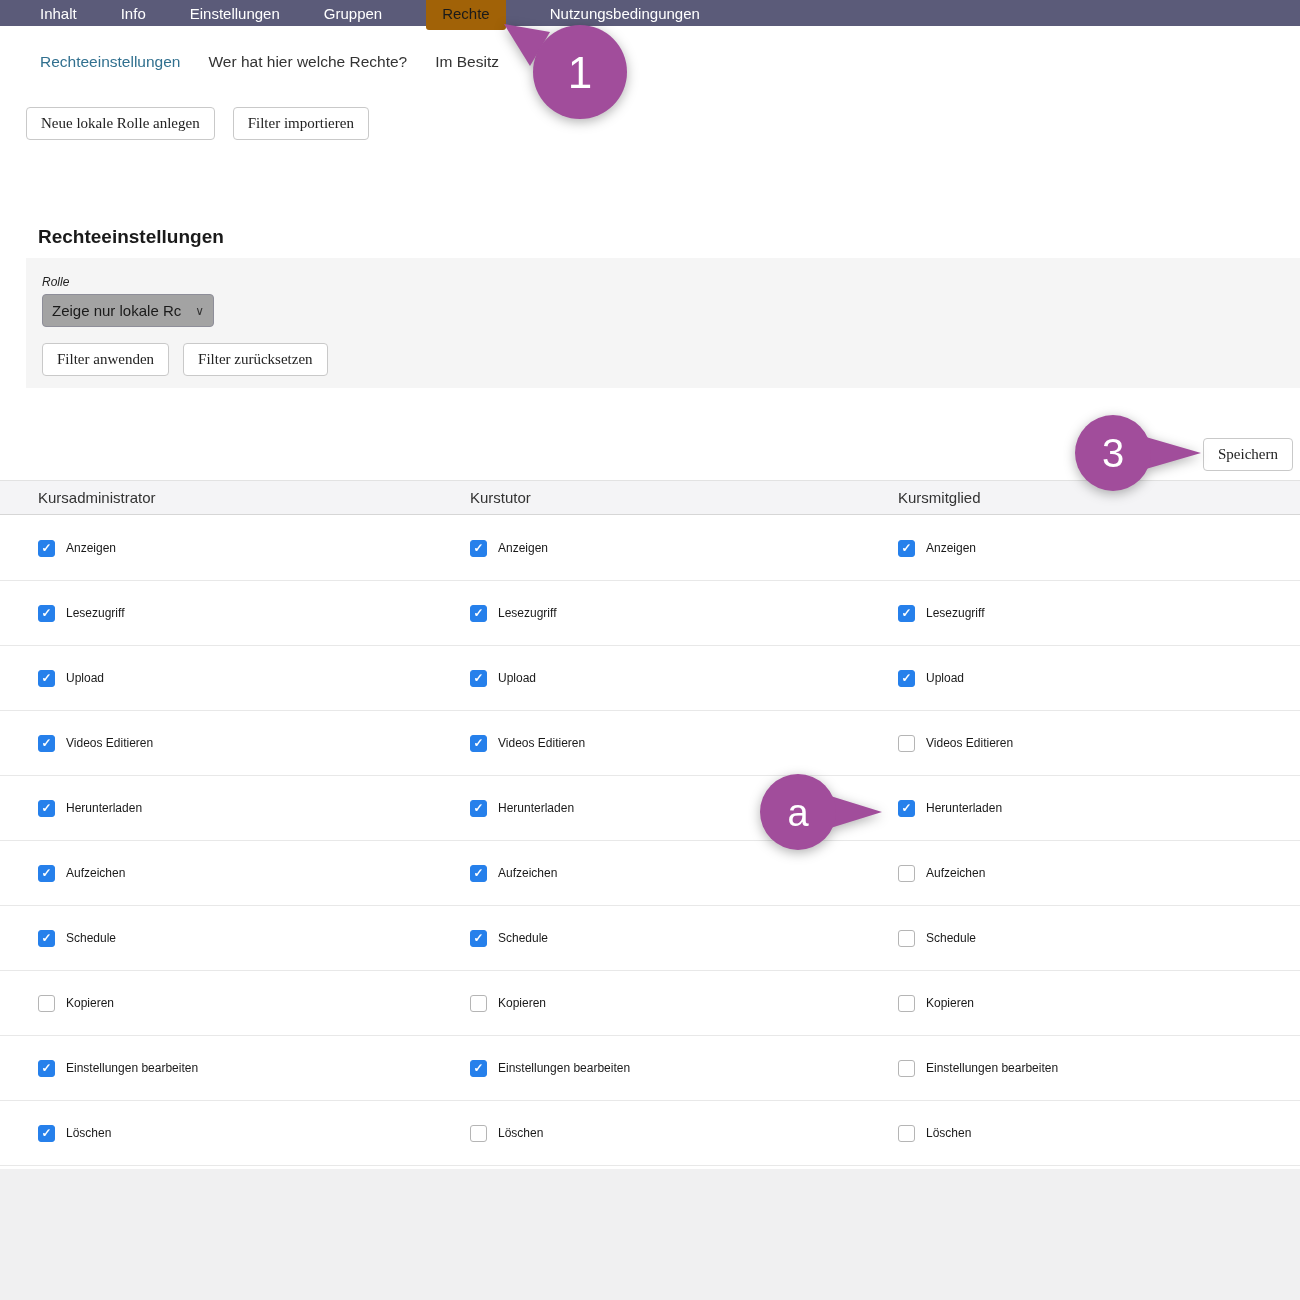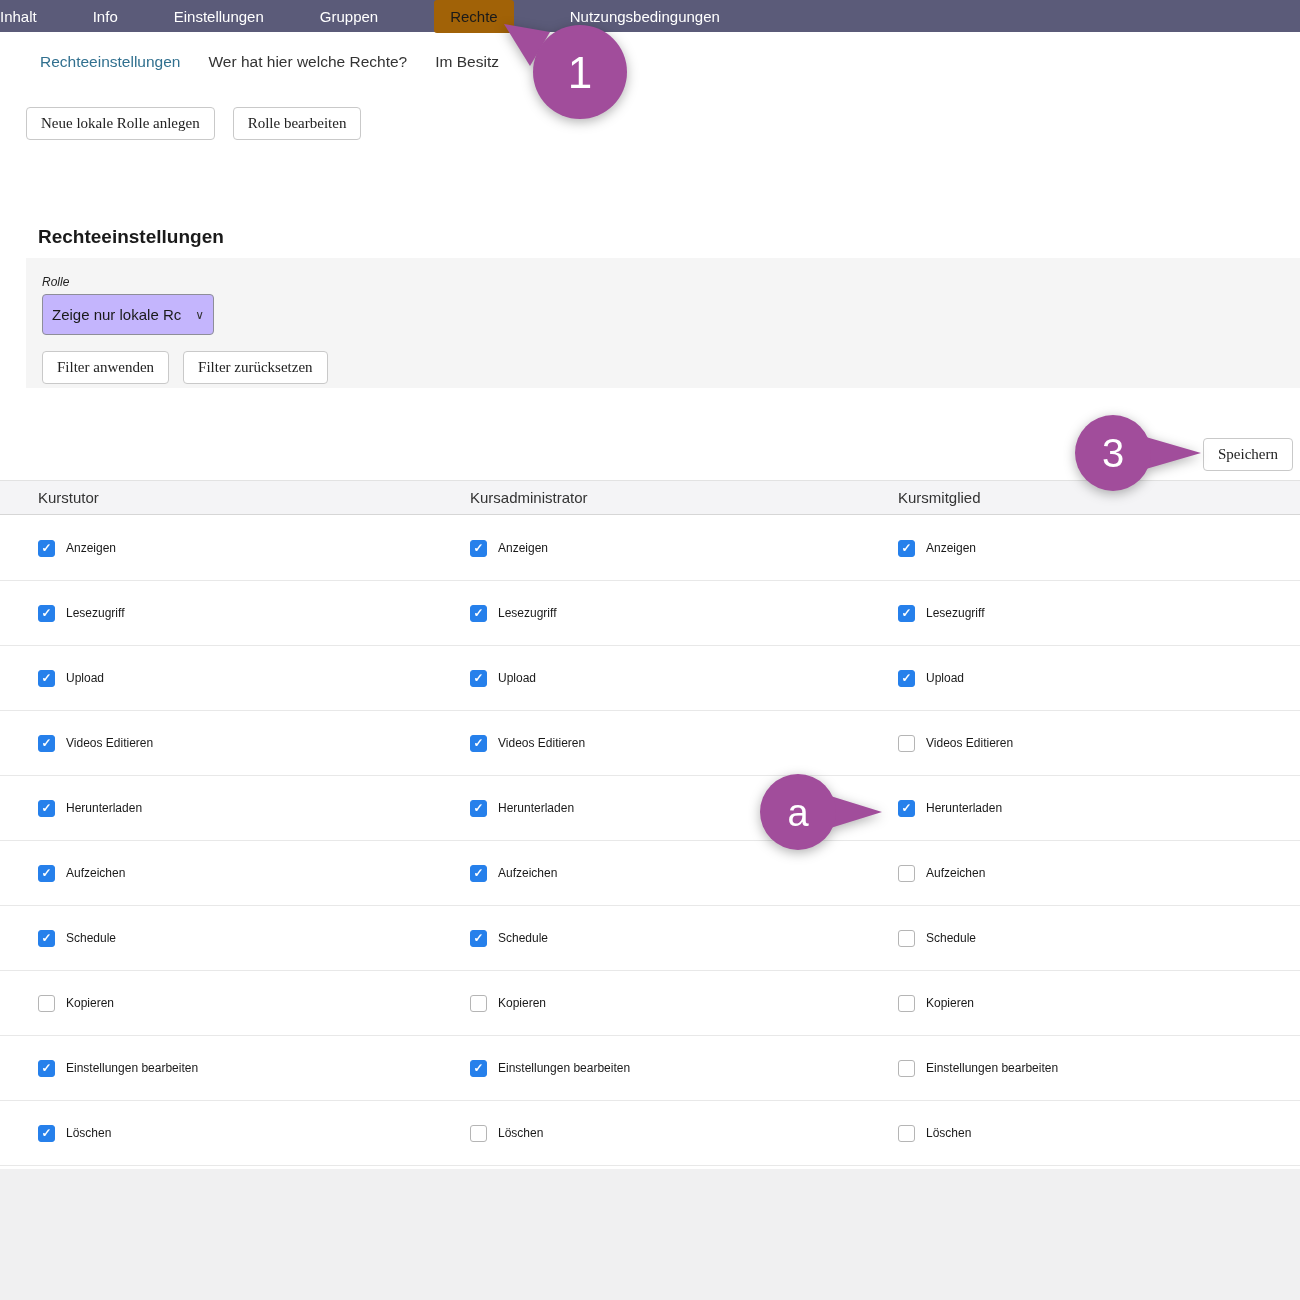--- a/index.html
+++ b/index.html
@@ -1,41 +1,41 @@
 <!DOCTYPE html>
 <html style="--nav-bg: #5b5b79; --checkbox-checked: #2680eb; --callout-purple: #a14d9b; --active-link: #31708f;"><head>
 <meta charset="utf-8">
 <style>
   * { margin:0; padding:0; box-sizing:border-box; }
   html,body { background:#ffffff; }
   body { font-family:"Liberation Sans", sans-serif; color:#1a1a1a; }
   .page { position:relative; width:1300px; height:1300px; background:#ffffff; overflow:hidden; }
 
   
-  .topnav { position:absolute; top:0; left:0; right:0; height:32px; background:var(--nav-bg,#5b5b79);
-            display:flex; align-items:center; gap:56px; }
+  .topnav { position:absolute; top:0; left:0; right:0; height:26px; background:var(--nav-bg,#5b5b79);
+            display:flex; align-items:center; gap:44px; padding-left:40px; }
   .nav-item { color:#ffffff; font-size:15px; cursor:pointer; white-space:nowrap; }
   .nav-item.active { background:#a16207; color:#1a1a1a; padding:8px 16px; border-radius:3px; }
 
   
   .subnav { position:absolute; top:53px; left:40px; display:flex; gap:28px; font-size:15.5px; }
   .subnav-item { color:#333333; cursor:pointer; white-space:nowrap; }
   .subnav-item.active { color:var(--active-link,#31708f); }
 
   
   .toolbar { position:absolute; top:107px; left:26px; display:flex; gap:18px; }
   .btn { background:#ffffff; border:1px solid #c9c9c9; border-radius:4px; font-size:15px;
          color:#222222; padding:7px 14px; font-family:Liberation Serif, serif; cursor:pointer; white-space:nowrap; }
 
   .section-title { position:absolute; top:226px; left:38px; font-size:19px; font-weight:bold; color:#1a1a1a; }
 
   
   .filter-panel { position:absolute; top:258px; left:26px; right:0; height:130px; background:#f5f5f5; padding:17px 16px; }
   .filter-role-label { font-size:12px; font-style:italic; color:#222222; margin-bottom:5px; }
-  .role-select { width:172px; height:41px; background:#c4b5fd; border:1px solid #8e8e99; border-radius:4px;
+  .role-select { width:172px; height:33px; background:#a3a3a3; border:1px solid #8e8e99; border-radius:4px;
                  display:flex; align-items:center; justify-content:space-between; padding:0 9px;
                  font-size:15px; color:#1a1a1a; cursor:pointer; margin-bottom:16px; }
   .role-select .chev { font-size:12px; color:#333333; }
   .filter-buttons { display:flex; gap:14px;align-items:flex-end; }
 
   .save-btn { position:absolute; top:438px; right:7px; }
 
   
   .perm-header { position:absolute; top:480px; left:0; right:0; height:35px; background:#f4f4f6;
                  border-top:1px solid #e2e2e2; border-bottom:1px solid #d6d6d6;
@@ -72,42 +72,42 @@
     </nav>
 
   <nav class="subnav" id="subnav">
       <span class="subnav-item active">Rechteeinstellungen</span>
       <span class="subnav-item">Wer hat hier welche Rechte?</span>
       <span class="subnav-item">Im Besitz</span>
     </nav>
 
   <div class="toolbar">
     <button class="btn">Neue lokale Rolle anlegen</button>
-    <button class="btn">Rolle bearbeiten</button>
+    <button class="btn">Filter importieren</button>
   </div>
 
   <h2 class="section-title">Rechteeinstellungen</h2>
 
   <div class="filter-panel">
     <div class="filter-role-label">Rolle</div>
     <div class="role-select">
       <span>Zeige nur lokale Rc</span>
       <span class="chev">∨</span>
     </div>
     <div class="filter-buttons">
       <button class="btn">Filter anwenden</button>
       <button class="btn">Filter zurücksetzen</button>
     </div>
   </div>
 
   <button class="btn save-btn">Speichern</button>
 
   <div class="perm-header">
+    <span>Kursadministrator</span>
     <span>Kurstutor</span>
-    <span>Kursadministrator</span>
     <span>Kursmitglied</span>
   </div>
   <div id="perm-rows">
       <div class="perm-row">
         <div class="perm-cell">
           <span class="checkbox checked">✓</span>
           <span class="perm-label">Anzeigen</span>
         </div>
         <div class="perm-cell">
           <span class="checkbox checked">✓</span>

